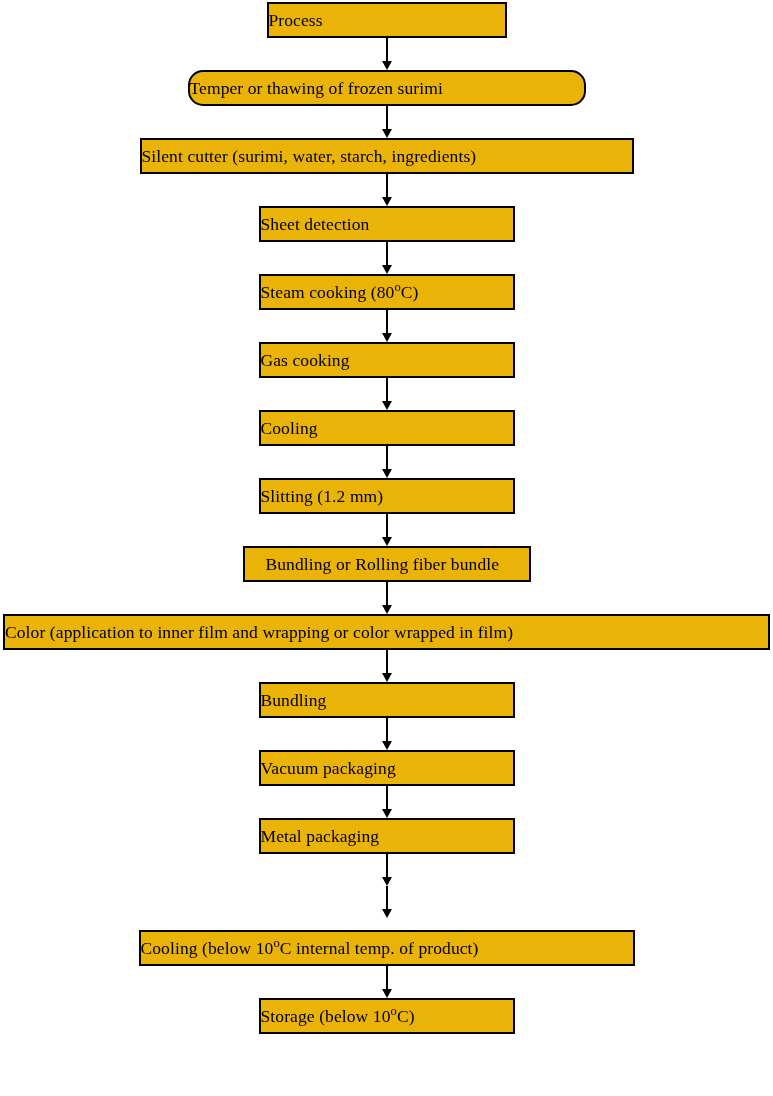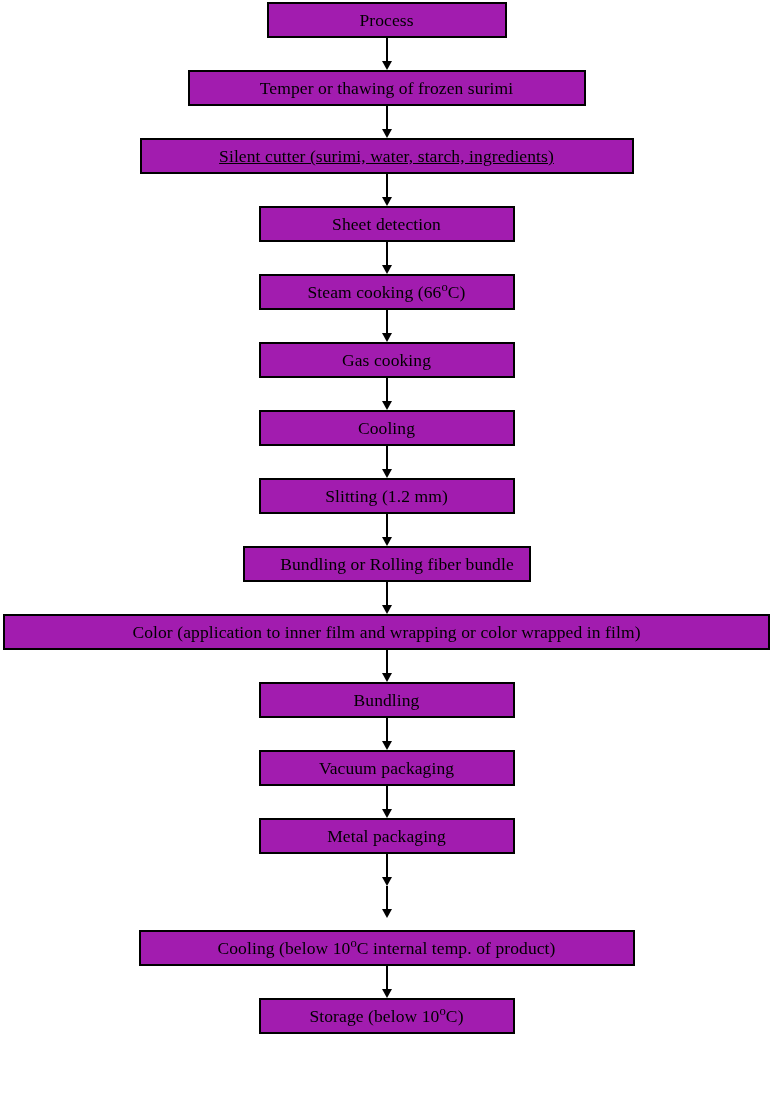--- a/index.html
+++ b/index.html
@@ -18,33 +18,33 @@
     position: relative;
     width: 773px;
     height: 1096px;
     display: flex;
     flex-direction: column;
     align-items: center;
   }
   .node {
     box-sizing: border-box;
     border: 2px solid #000000;
-    background: #a21caf;
+    background: #eab308;
     height: 36px;
     line-height: 32px;
-    text-align: center;
+    text-align: left;
     font-size: 17.5px;
     white-space: nowrap;
     letter-spacing: 0.1px;
   }
   .node.w-std   { width: 256px; }
   .node.w-xs    { width: 240px; }
   .node.w-sm    { width: 288px; padding-left: 21px; }
-  .node.w-md    { width: 398px; }
-  .node.w-lg    { width: 494px; text-decoration: underline; }
+  .node.w-md    { width: 398px; border-radius: 15px; }
+  .node.w-lg    { width: 494px; }
   .node.w-xl    { width: 496px; margin-top: 12px; }
   .node.w-full  { width: 767px; }
   .connector {
     width: 26px;
     height: 32px;
     position: relative;
     flex: none;
   }
   .connector .stem {
     position: absolute;
@@ -91,21 +91,21 @@
     <div class="node w-lg"><span>Silent cutter (surimi, water, starch, ingredients)</span></div>
     <div class="connector">
       <div class="stem"></div>
       <div class="head"></div>
     </div>
     <div class="node w-std"><span>Sheet detection</span></div>
     <div class="connector">
       <div class="stem"></div>
       <div class="head"></div>
     </div>
-    <div class="node w-std"><span>Steam cooking (66</span><span class="sup">o</span><span>C)</span></div>
+    <div class="node w-std"><span>Steam cooking (80</span><span class="sup">o</span><span>C)</span></div>
     <div class="connector">
       <div class="stem"></div>
       <div class="head"></div>
     </div>
     <div class="node w-std"><span>Gas cooking</span></div>
     <div class="connector">
       <div class="stem"></div>
       <div class="head"></div>
     </div>
     <div class="node w-std"><span>Cooling</span></div>

